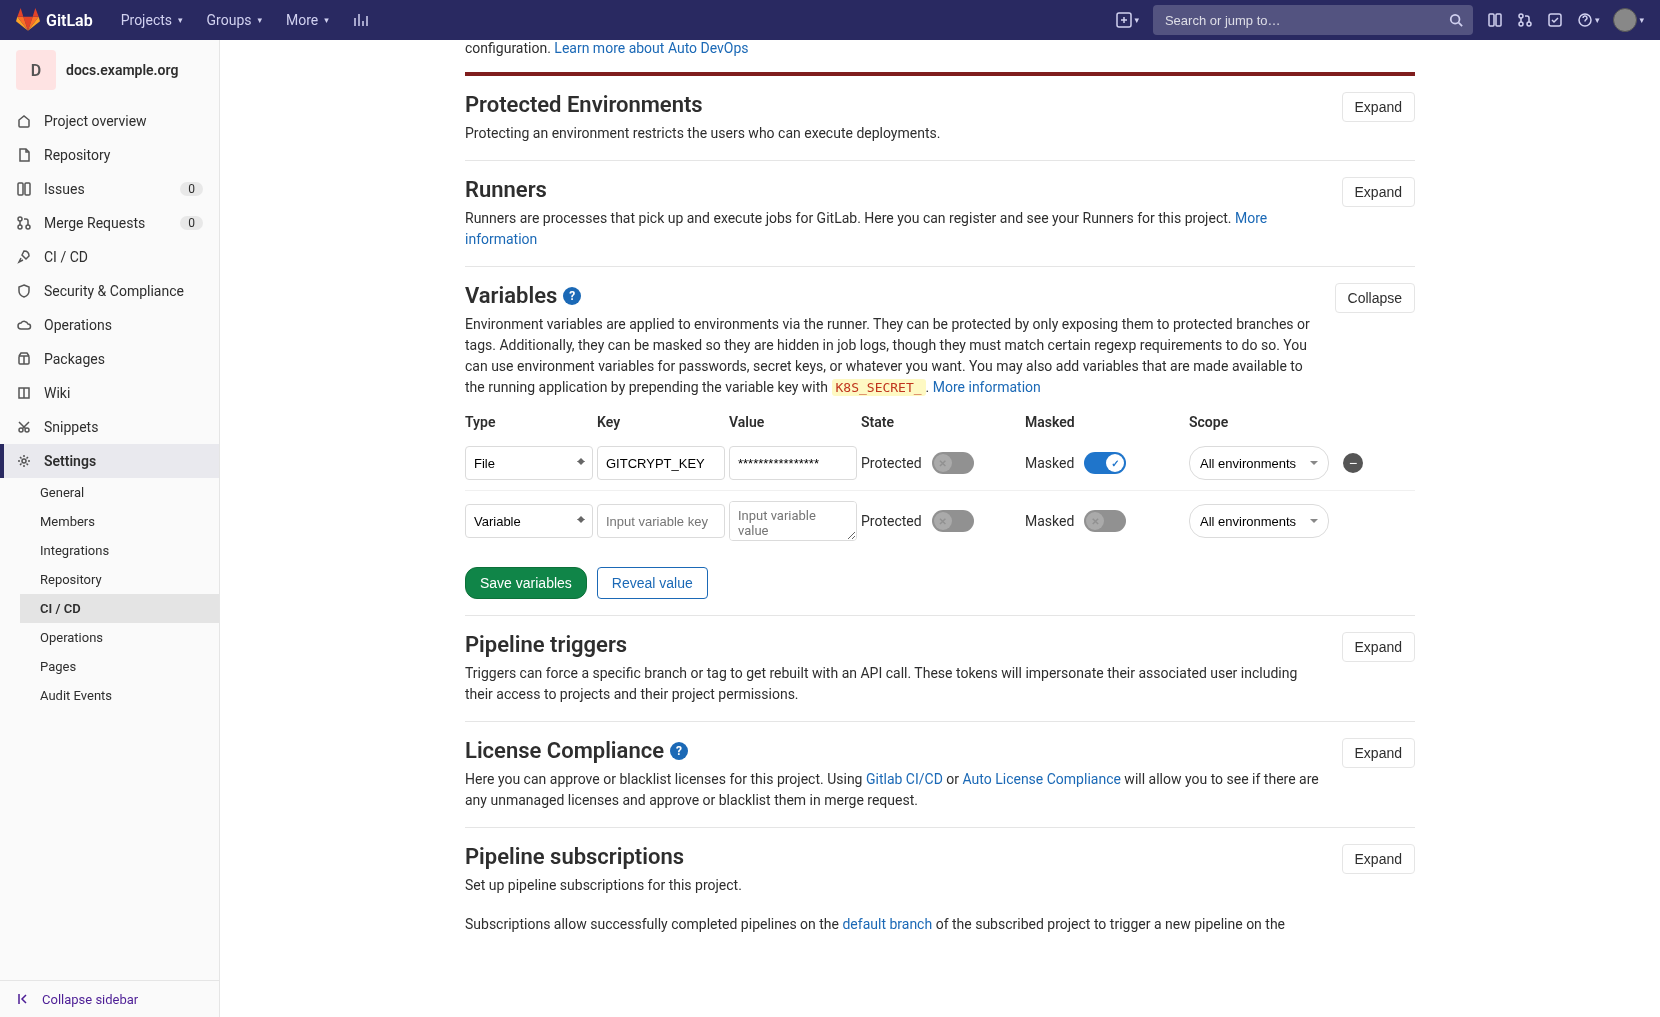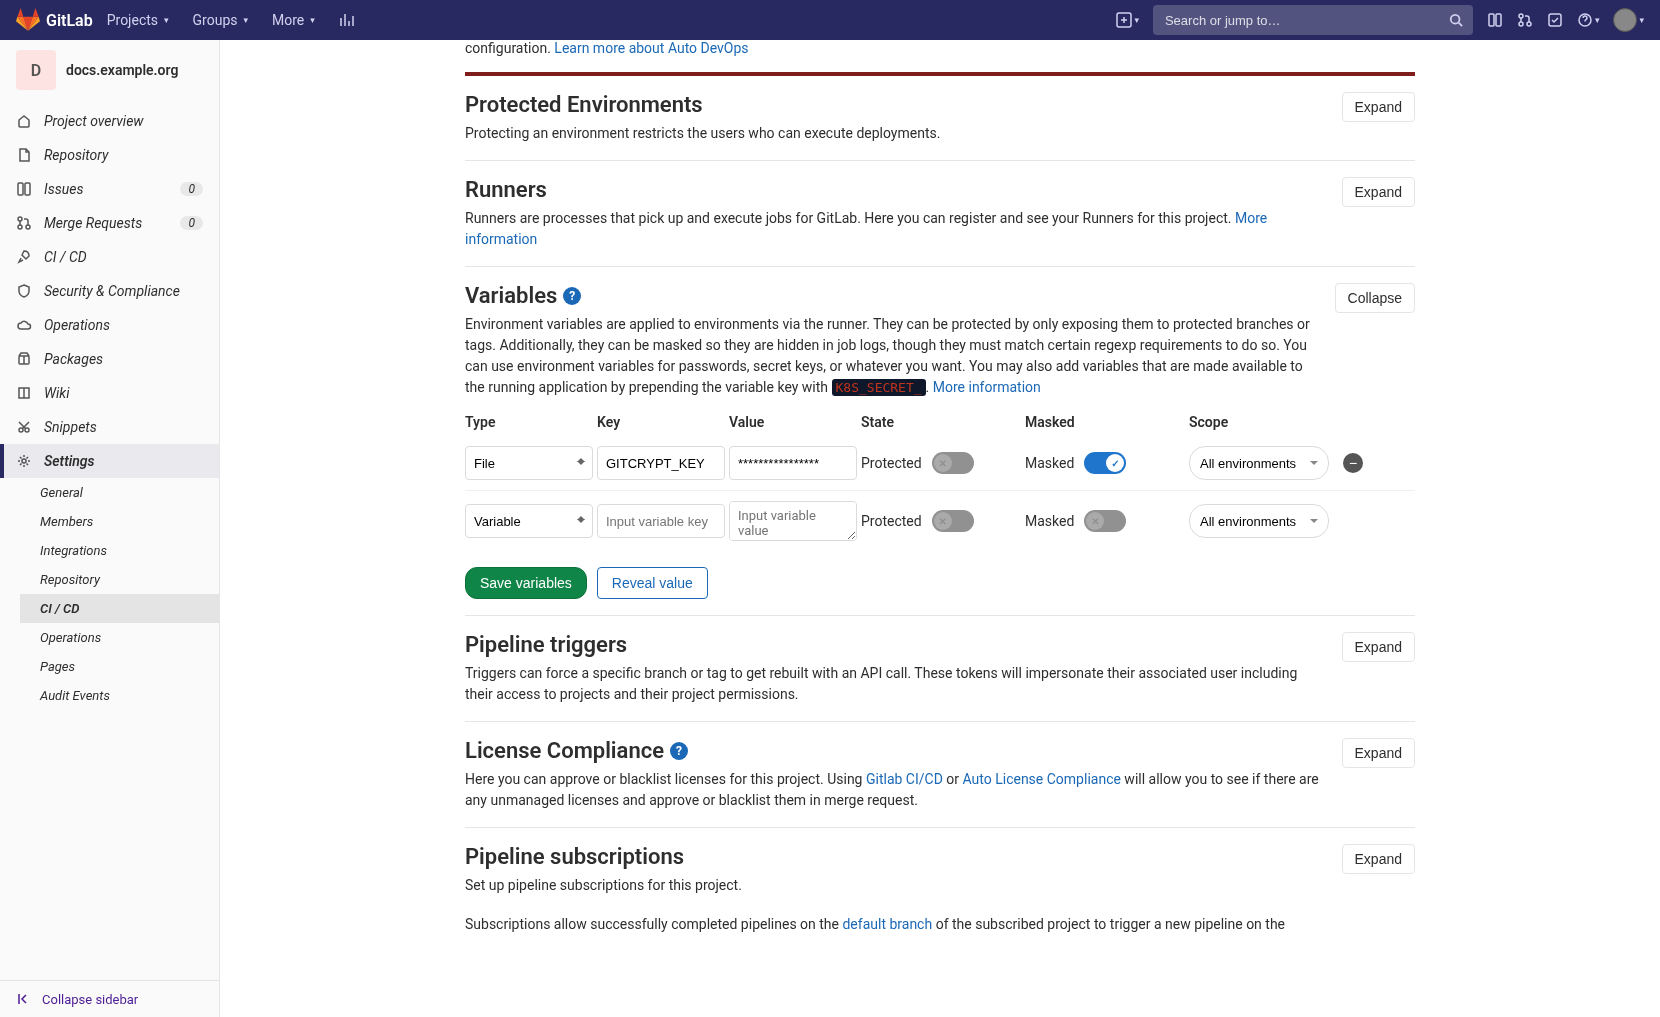--- a/index.html
+++ b/index.html
@@ -2,58 +2,58 @@
 <html><head>
 <meta charset="utf-8">
 <style>
 * { box-sizing: border-box; margin: 0; padding: 0; }
 body { font-family: -apple-system, BlinkMacSystemFont, "Segoe UI", Roboto, sans-serif; font-size: 14px; color: #2e2e2e; background: #fff; }
 a { color: #1b69b6; text-decoration: none; }
 
 
 .header { background: #292961; height: 40px; display: flex; align-items: center; padding: 0 16px; color: #fff; }
 .header-left { display: flex; align-items: center; gap: 4px; }
-.logo { display: flex; align-items: center; gap: 6px; font-weight: 600; font-size: 16px; }
+.logo { display: flex; align-items: center; gap: 6px; font-weight: 600; font-size: 16px; margin-right: 14px; }
 .logo svg { width: 24px; height: 24px; }
 .nav-item { padding: 8px 10px; color: #d1d1f0; font-size: 14px; cursor: pointer; display: flex; align-items: center; gap: 4px; }
 .header-right { margin-left: auto; display: flex; align-items: center; gap: 14px; }
 .search-box { background: rgba(255,255,255,0.2); border: none; border-radius: 4px; height: 30px; width: 320px; padding: 0 32px 0 12px; color: #fff; font-size: 13px; }
 .search-box::placeholder { color: rgba(255,255,255,0.8); }
 .search-wrap { position: relative; }
 .search-icon { position: absolute; right: 10px; top: 50%; transform: translateY(-50%); }
 .hicon { color: #d1d1f0; cursor: pointer; display: flex; align-items: center; }
 .avatar { width: 24px; height: 24px; border-radius: 50%; background: #888; border: 1px solid #555; }
 .chev { font-size: 9px; margin-left: 2px; }
 
 
 .layout { display: flex; height: calc(100vh - 40px); }
 .sidebar { width: 220px; background: #fafafa; border-right: 1px solid #e5e5e5; display: flex; flex-direction: column; }
 .project-header { padding: 10px 16px; display: flex; align-items: center; gap: 10px; }
 .proj-avatar { width: 40px; height: 40px; background: #fee3e3; color: #555; display: flex; align-items: center; justify-content: center; font-weight: 600; border-radius: 4px; font-size: 16px; }
 .proj-name { font-weight: 600; font-size: 14px; color: #2e2e2e; }
 .nav-list { flex: 1; overflow-y: auto; padding: 4px 0; }
-.snav { display: flex; align-items: center; gap: 12px; padding: 9px 16px; color: #2e2e2e; cursor: pointer; font-size: 14px; font-style: italic; }
+.snav { display: flex; align-items: center; gap: 12px; padding: 9px 16px; color: #2e2e2e; cursor: pointer; font-size: 14px; }
 .snav.active { background: rgba(41,41,97,0.08); box-shadow: inset 4px 0 0 #292961; font-weight: 600; }
 .snav .badge { margin-left: auto; background: #e8e8e8; border-radius: 10px; padding: 0 8px; font-size: 12px; min-width: 20px; text-align: center; }
 .snav svg, .snav .sicon { width: 16px; height: 16px; flex-shrink: 0; opacity: 0.8; }
 .subnav { padding-left: 20px; }
 .subnav .snav { padding: 7px 16px 7px 20px; font-size: 13px; }
 .subnav .snav.sub-active { background: #e4e4e4; font-weight: 600; }
 .collapse-footer { border-top: 1px solid #e5e5e5; padding: 10px 16px; display: flex; align-items: center; gap: 10px; color: #4c1d95; cursor: pointer; font-size: 13px; }
 
 
 .main { flex: 1; overflow-y: auto; background: #fff; }
 .content { max-width: 990px; margin: 0 auto; padding: 0 20px 60px 20px; }
 .section { border-bottom: 1px solid #e5e5e5; padding: 16px 0; }
 .section-head { display: flex; align-items: flex-start; gap: 16px; }
 .section-title { font-size: 22px; font-weight: 600; color: #2e2e2e; display: flex; align-items: center; gap: 6px; }
 .section-desc { margin-top: 6px; color: #2e2e2e; font-size: 14px; line-height: 1.5; }
 .expand-btn { margin-left: auto; background: #fff; border: 1px solid #e5e5e5; border-radius: 4px; padding: 6px 12px; font-size: 14px; cursor: pointer; color: #2e2e2e; }
 .help-icon { width: 18px; height: 18px; background: #1b69b6; color: #fff; border-radius: 50%; display: inline-flex; align-items: center; justify-content: center; font-size: 12px; font-weight: 700; }
-code.inline { background: #0f172a; color: #c0341d; padding: 1px 4px; border-radius: 3px; font-family: Menlo, monospace; font-size: 13px; }
+code.inline { background: #fef9c3; color: #c0341d; padding: 1px 4px; border-radius: 3px; font-family: Menlo, monospace; font-size: 13px; }
 
 
 .var-table { margin-top: 16px; }
 .var-head { display: grid; grid-template-columns: 128px 128px 128px 160px 160px 140px 40px; gap: 4px; font-weight: 600; padding-bottom: 6px; font-size: 14px; }
 .var-row { display: grid; grid-template-columns: 128px 128px 128px 160px 160px 140px 40px; gap: 4px; align-items: center; padding: 10px 0; border-bottom: 1px solid #f0f0f0; }
 .var-row:last-of-type { border-bottom: none; }
 .form-control { width: 100%; height: 34px; border: 1px solid #dbdbdb; border-radius: 4px; padding: 0 8px; font-size: 13px; background: #fff; }
 .form-select { appearance: none; background-image: none; padding-right: 24px; }
 .select-wrap { position: relative; }
 .select-wrap::after { content: ""; position: absolute; right: 8px; top: 50%; transform: translateY(-50%); width: 0; height: 0; border-left: 4px solid transparent; border-right: 4px solid transparent; border-top: 4px solid #666; }

